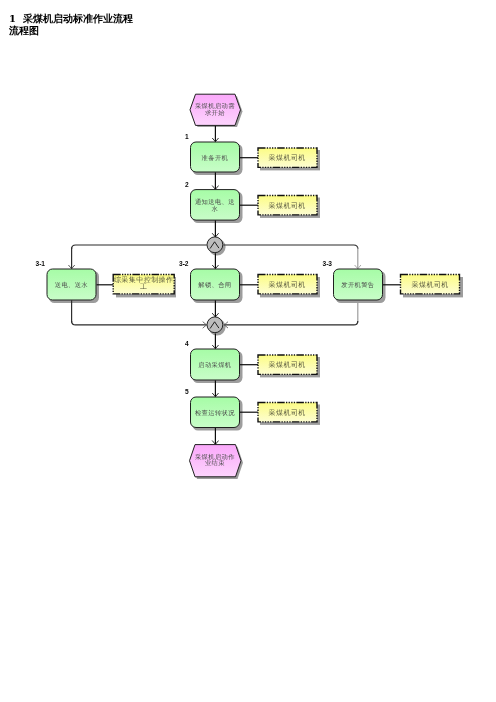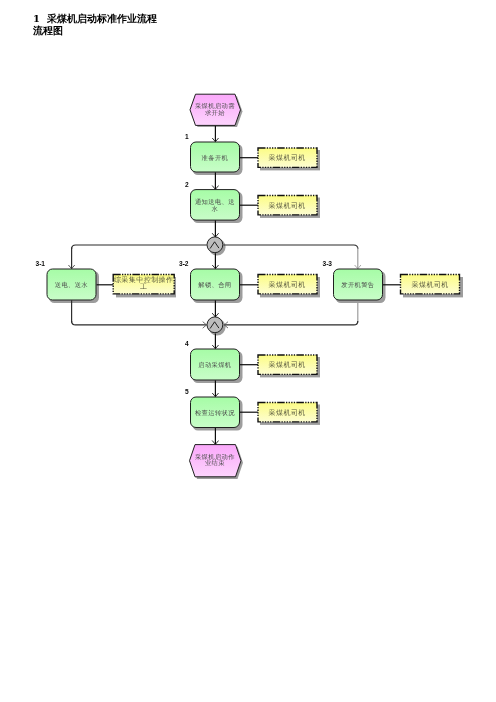--- a/index.html
+++ b/index.html
@@ -1,20 +1,20 @@
 <!DOCTYPE html>
 <html><head>
 <meta charset="utf-8">
 <title>flow</title>
 <style>
   html,body{margin:0;padding:0;}
   body{width:496px;height:702px;background:#ffffff;font-family:"Liberation Sans",sans-serif;
        -webkit-font-smoothing:antialiased;}
   #root{position:relative;width:496px;height:702px;overflow:hidden;background:#fff;}
-  .title{font-family:"DejaVu Serif",serif;position:absolute;left:33px;top:13.4px;transform:translateZ(0);font-size:10px;font-weight:bold;color:#000;
+  .title{font-family:"DejaVu Serif",serif;position:absolute;left:9px;top:13.4px;transform:translateZ(0);font-size:10px;font-weight:bold;color:#000;
          line-height:11.9px;white-space:nowrap;}
   #diagram{position:absolute;left:0;top:0;transform:translateZ(0);}
   text{font-family:"Liberation Sans",sans-serif;paint-order:stroke;}
   #diagram{-webkit-font-smoothing:antialiased;}
   .nodetext{font-size:6.3px;fill:#4a4a4a;text-anchor:middle;letter-spacing:0.35px;}
   .roletext{font-size:7px;fill:#56563c;text-anchor:middle;letter-spacing:0.45px;}
   .steplbl{font-size:6.6px;fill:#0a0a0a;font-weight:bold;}
 </style>
 </head>
 <body>

